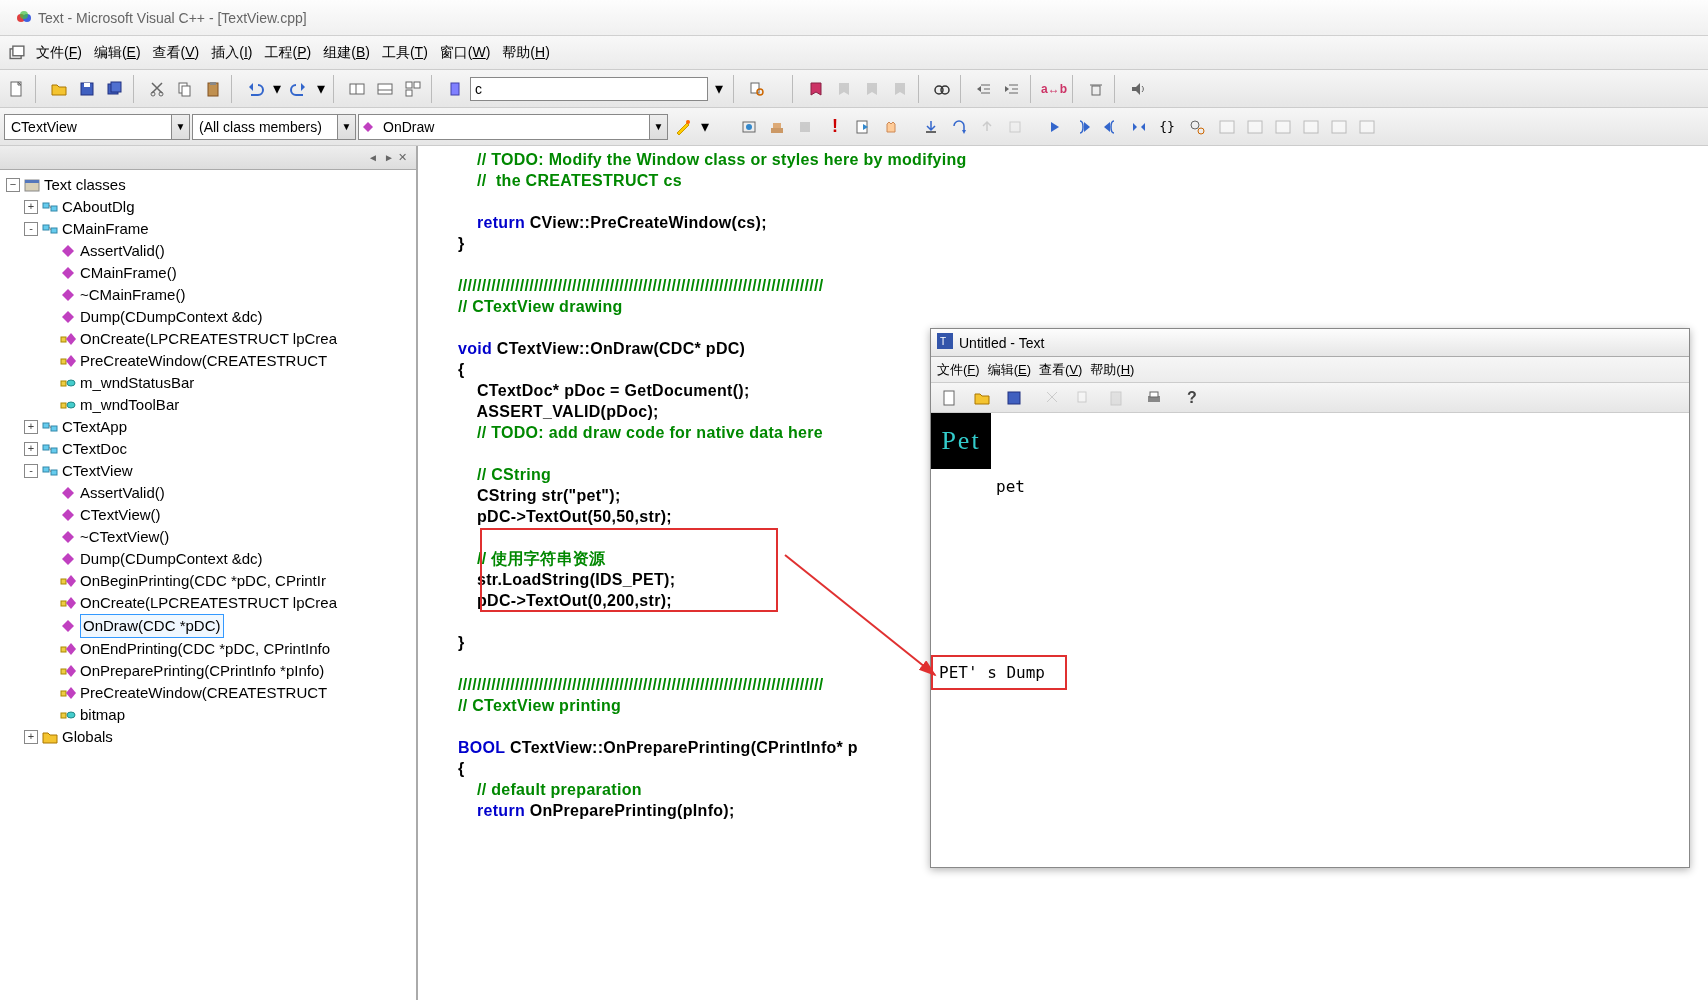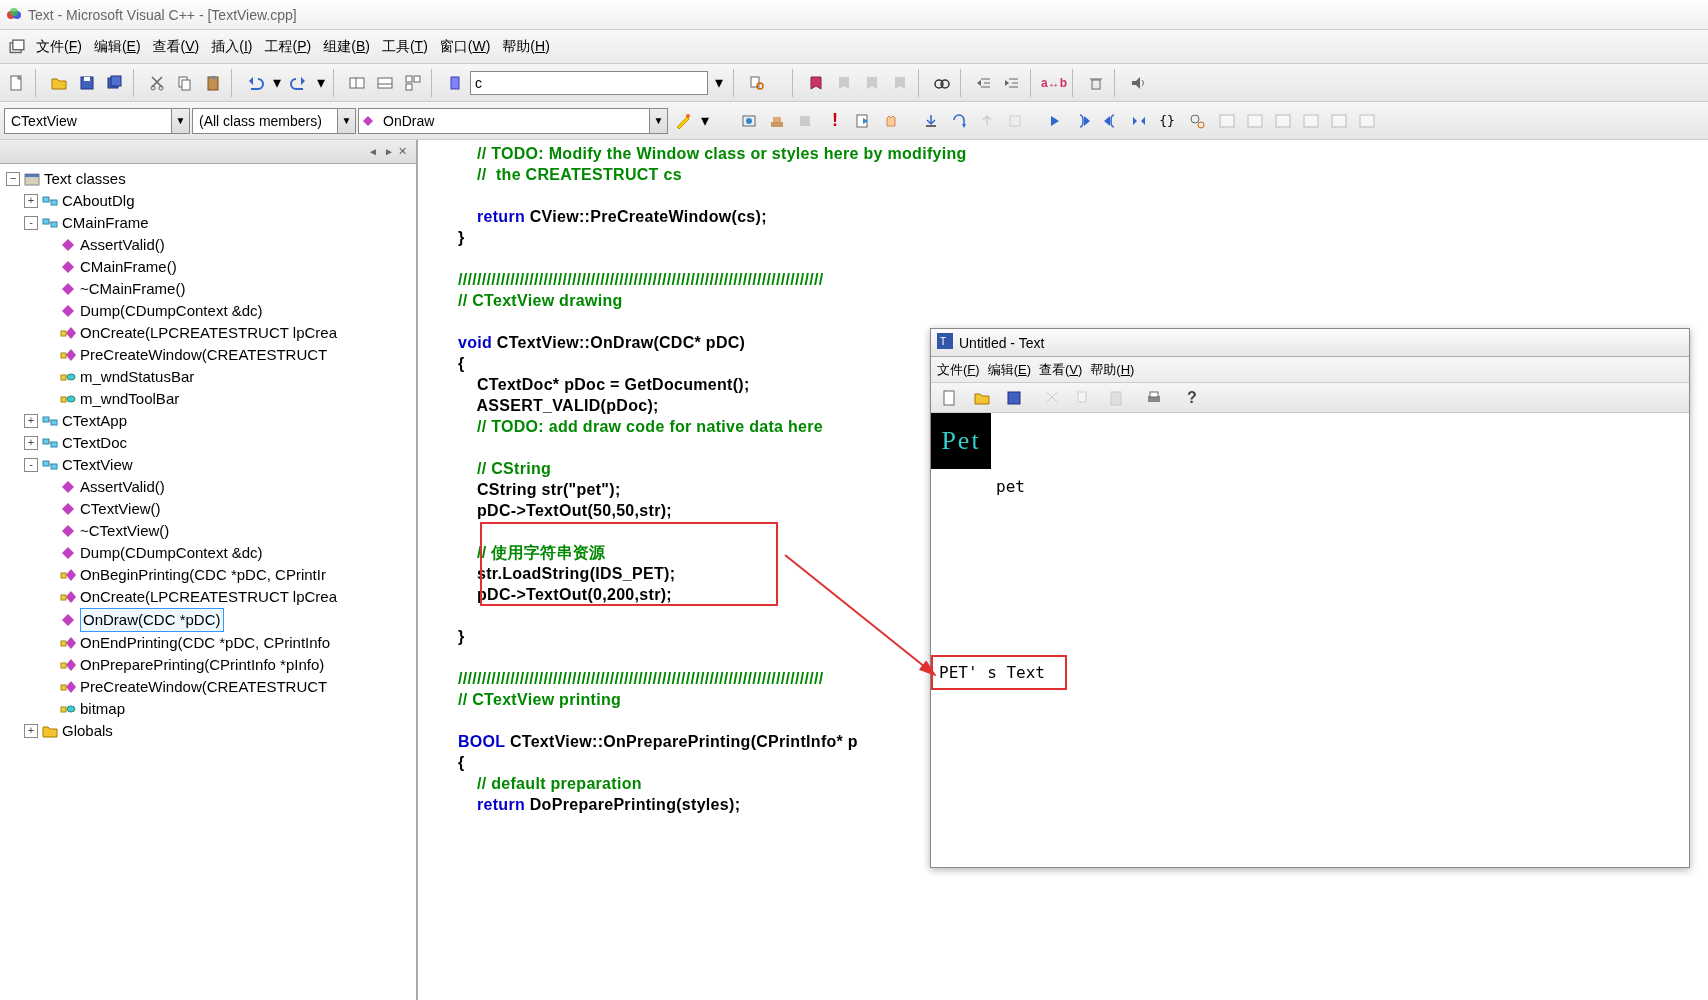--- a/index.html
+++ b/index.html
@@ -1,18 +1,18 @@
 <!DOCTYPE html>
 <html><head>
 <meta charset="utf-8">
 <style>
 * { margin: 0; padding: 0; box-sizing: border-box; font-family: "Microsoft YaHei", "Segoe UI", sans-serif; }
 body { background: #fff; width: 1708px; height: 1000px; overflow: hidden; position: relative; }
 
-.titlebar { height: 30px; background: linear-gradient(#fdfdfd,#f0f0f0); display: flex; align-items: center; padding: 0 6px; color: #666; font-size: 14px; border-bottom: 1px solid #d0d0d0; }
+.titlebar { height: 36px; background: linear-gradient(#fdfdfd,#f0f0f0); display: flex; align-items: center; padding: 0 16px; color: #666; font-size: 14px; border-bottom: 1px solid #d0d0d0; }
 .titlebar .app-icon { width:16px; height:16px; margin-right:6px; display:inline-flex; }
 
 .menubar { height: 34px; background: linear-gradient(#f8f8f8,#ebebeb); display:flex; align-items:center; padding:0 4px; border-bottom:1px solid #ccc; }
 .menubar .icon-btn { width:22px; height:22px; margin:0 2px; display:inline-flex; align-items:center; justify-content:center; }
 .menubar .menu-item { padding:2px 6px; font-size:14px; cursor:default; }
 .menubar .menu-item .key { text-decoration: underline; }
 
 .toolbar { height: 38px; background: linear-gradient(#f6f6f6,#e6e6e6); display:flex; align-items:center; padding:0 4px; border-bottom:1px solid #ccc; gap:2px; }
 .toolbar .sep { width:6px; height:28px; border-left:1px solid #bbb; margin:0 3px; }
 .tbtn { width:26px; height:26px; display:inline-flex; align-items:center; justify-content:center; border:1px solid transparent; }
@@ -743,21 +743,21 @@
 <span>    pDC-&gt;TextOut(0,200,str);</span>
 <span></span>
 <span>}</span>
 <span></span>
 <span class="cm">/////////////////////////////////////////////////////////////////////////////</span>
 <span class="cm">// CTextView printing</span>
 <span></span>
 <span class="kw">BOOL</span><span> CTextView::OnPreparePrinting(CPrintInfo* p</span>
 <span>{</span>
 <span class="cm">    // default preparation</span>
-<span>    </span><span class="kw">return</span><span> DoPreparePrinting(styles);</span>
+<span>    </span><span class="kw">return</span><span> OnPreparePrinting(pInfo);</span>
 <span></span></div>
     <div class="highlight-box" style="left:62px; top:382px; width:298px; height:84px"></div>
   </div>
 </div>
 
 <div class="runtime-window">
   <div class="rt-title">
     <span style="margin-right:6px"><svg width="16" height="16" viewBox="0 0 16 16">
           <rect width="16" height="16" fill="#3355aa"></rect>
           <text x="3" y="12" fill="#fff" font-size="10">T</text>
@@ -809,21 +809,21 @@
           <rect x="5" y="3" width="8" height="5" fill="#fff" stroke="#666"></rect>
         </svg>
       </span>
     <span class="sep"></span>
     <span class="tbtn" style="font-weight:bold;color:#444">?</span>
   </div>
   <div class="rt-body">
     <div class="pet-logo">Pet</div>
     <div class="rt-text1">pet</div>
     <div class="rt-text2-box">
-      <span class="rt-text2">PET' s Text</span>
+      <span class="rt-text2">PET' s Dump</span>
     </div>
   </div>
 </div>
 
 <svg class="arrow-line" style="left:780px; top:550px; width:170px; height:150px">
   <defs>
       <marker id="ah" markerWidth="10" markerHeight="10" refX="8" refY="3" orient="auto">
         <polygon points="0,0 9,3 0,6" fill="#e03030"></polygon>
       </marker>
     </defs>

